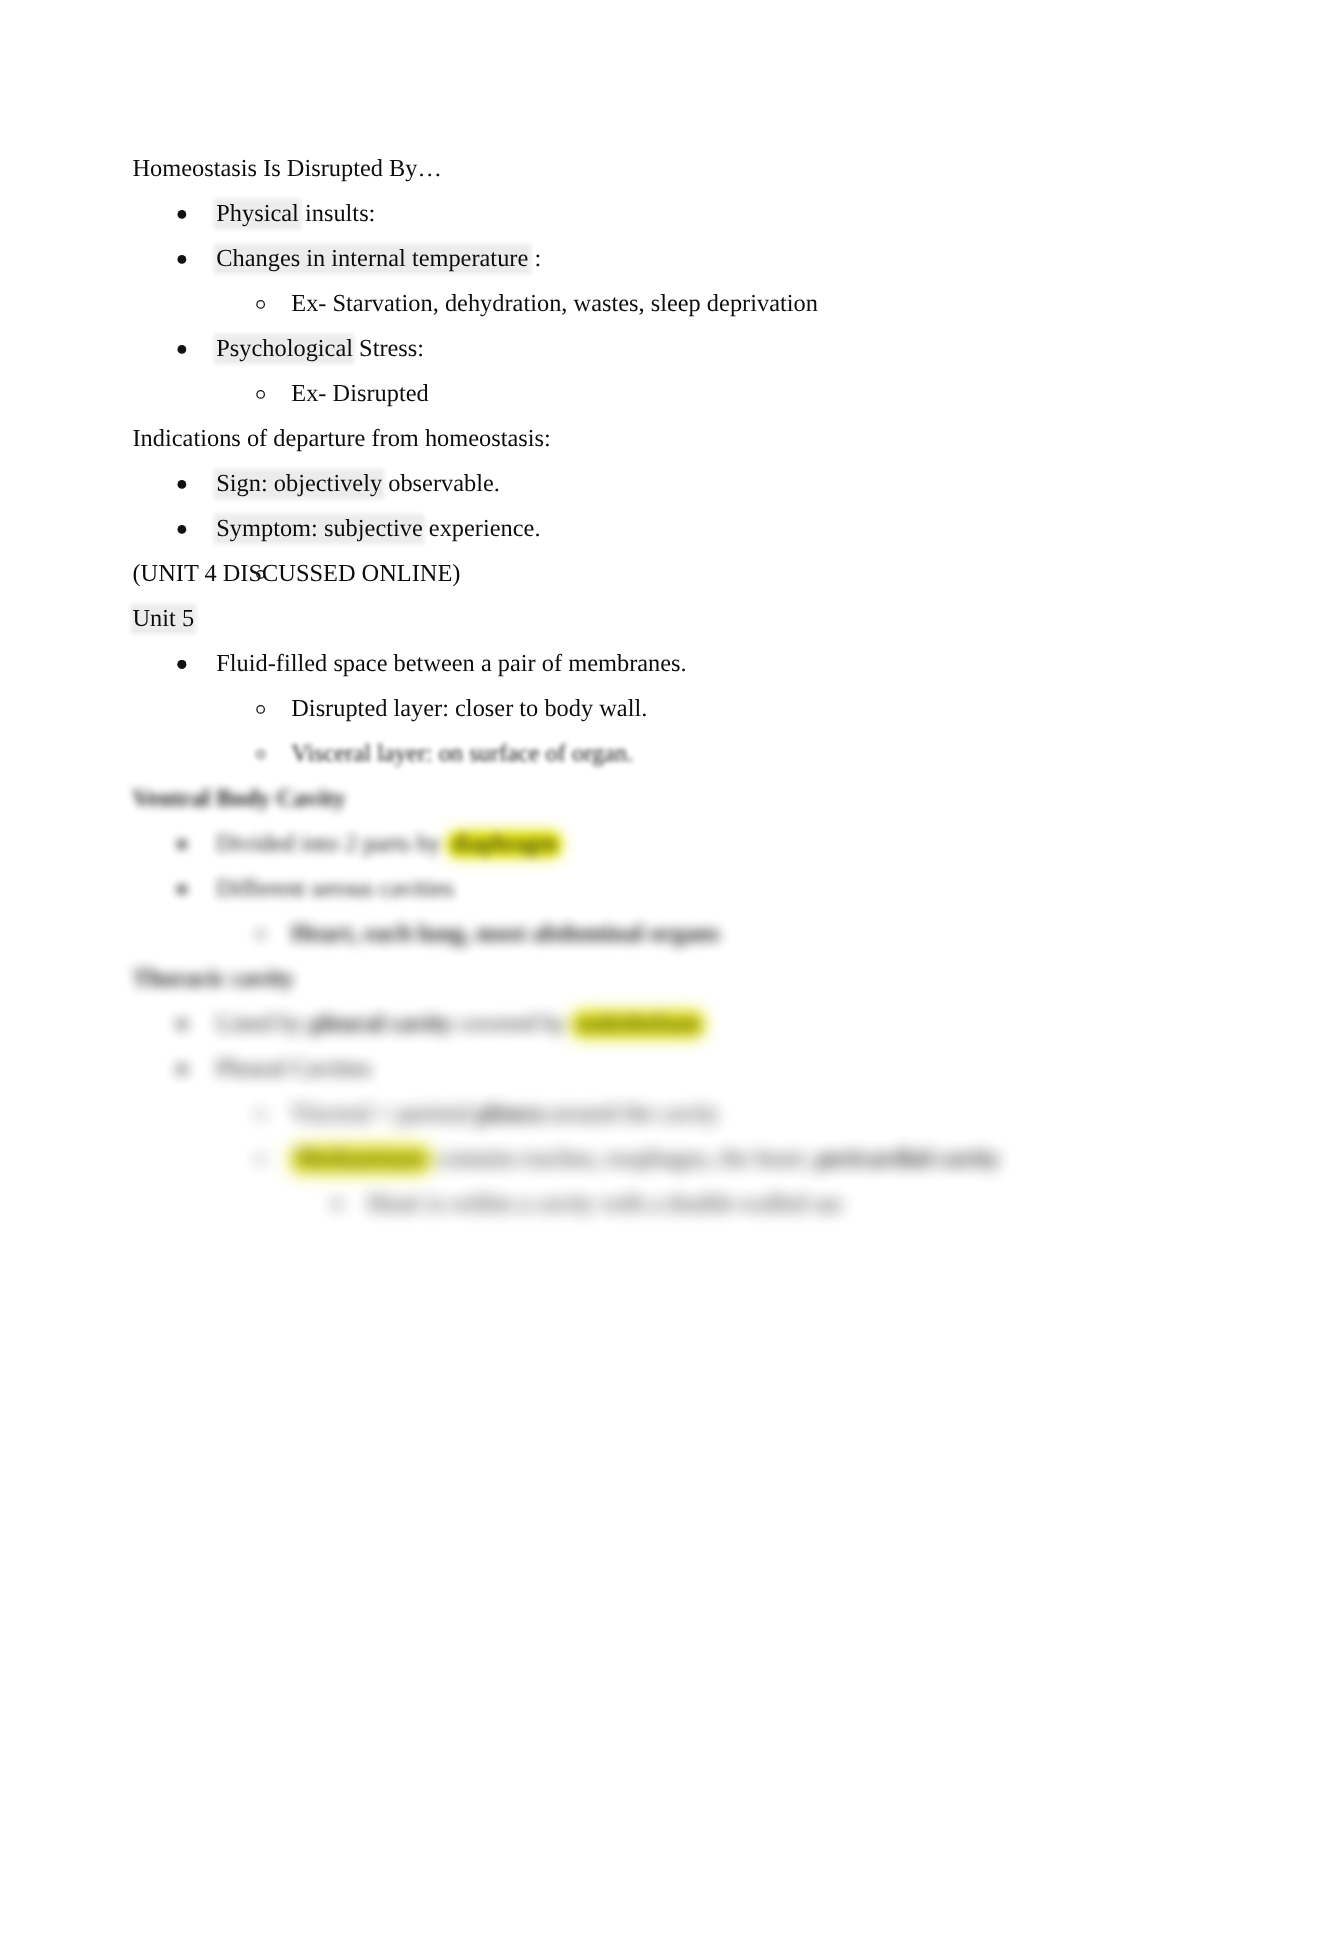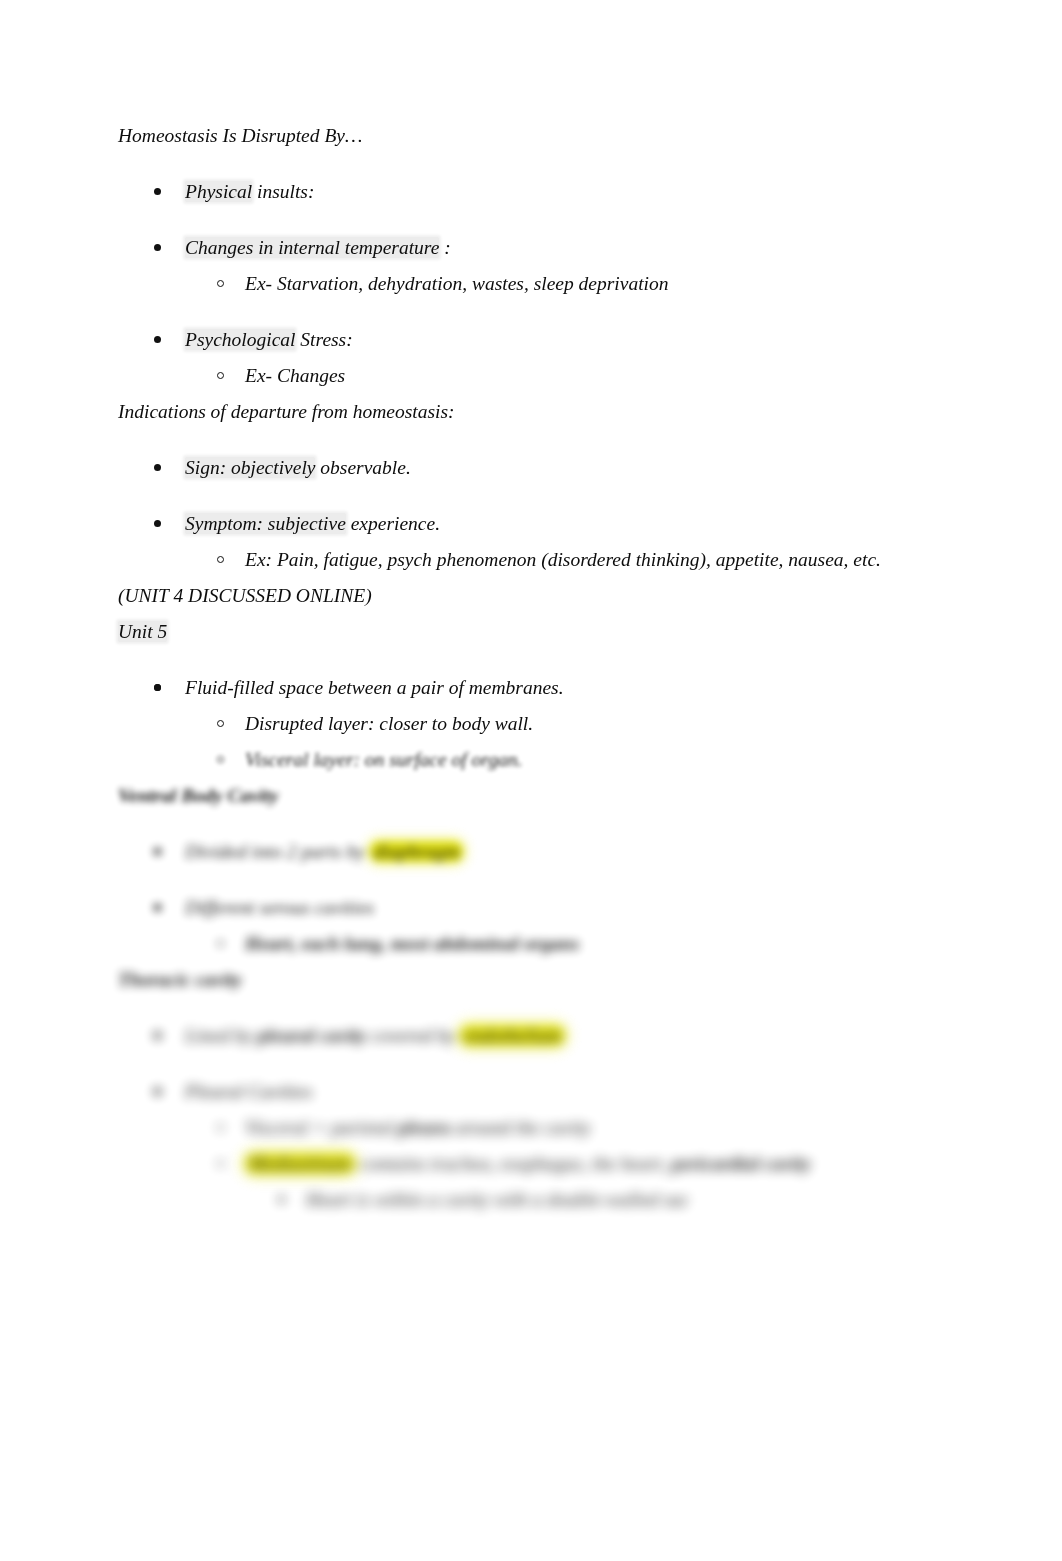--- a/index.html
+++ b/index.html
@@ -14,43 +14,42 @@
   }
   .page {
     position: relative;
     width: 1062px;
     height: 1561px;
     background: #ffffff;
     overflow: hidden;
   }
   .doc {
     position: absolute;
-    left: 118px;
+    left: 106px;
     top: 118px;
     width: 830px;
-    font-style: italic;
   }
 
   
   .para {
     font-size: 19.5px;
     line-height: 36px;
     margin: 0;
     padding: 0;
     color: #0d0d0d;
   }
 
   .lvl1, .lvl2, .lvl3 {
     position: relative;
     font-size: 19.5px;
     line-height: 36px;
     color: #0d0d0d;
     margin: 0;
   }
-  .lvl1 { padding-left: 67px; margin-top: 20px; }
+  .lvl1 { padding-left: 67px; }
   .lvl2 { padding-left: 127px; }
   .lvl3 { padding-left: 188px; }
 
   .lvl1 .bullet,
   .lvl2 .bullet,
   .lvl3 .bullet {
     position: absolute;
     display: block;
     line-height: 36px;
   }
@@ -131,39 +130,38 @@
       <span>Ex- Starvation, dehydration, wastes, sleep deprivation</span>
     </div>
 
     <div class="lvl1">
       <span class="bullet"></span>
       <span class="gshade">Psychological</span><span> Stress:</span>
     </div>
 
     <div class="lvl2">
       <span class="bullet"></span>
-      <span>Ex- Changes</span>
+      <span>Ex- Disrupted</span>
     </div>
 
     <p class="para">Indications of departure from homeostasis:</p>
 
     <div class="lvl1">
       <span class="bullet"></span>
       <span class="gshade">Sign: objectively</span><span> observable.</span>
     </div>
 
 
     <div class="lvl1">
       <span class="bullet"></span>
       <span class="gshade">Symptom:  subjective</span><span> experience.</span>
     </div>
 
     <div class="lvl2">
       <span class="bullet"></span>
-      <span>Ex: Pain, fatigue, psych phenomenon (disordered thinking), appetite, nausea, etc.</span>
     </div>
 
     <p class="para">(UNIT 4 DISCUSSED ONLINE)</p>
     <p class="para"><span class="gshade">Unit 5</span></p>
 
     <div class="lvl1">
       <span class="bullet"></span>
     </div>
     <div class="lvl1">
       <span class="bullet"></span>

